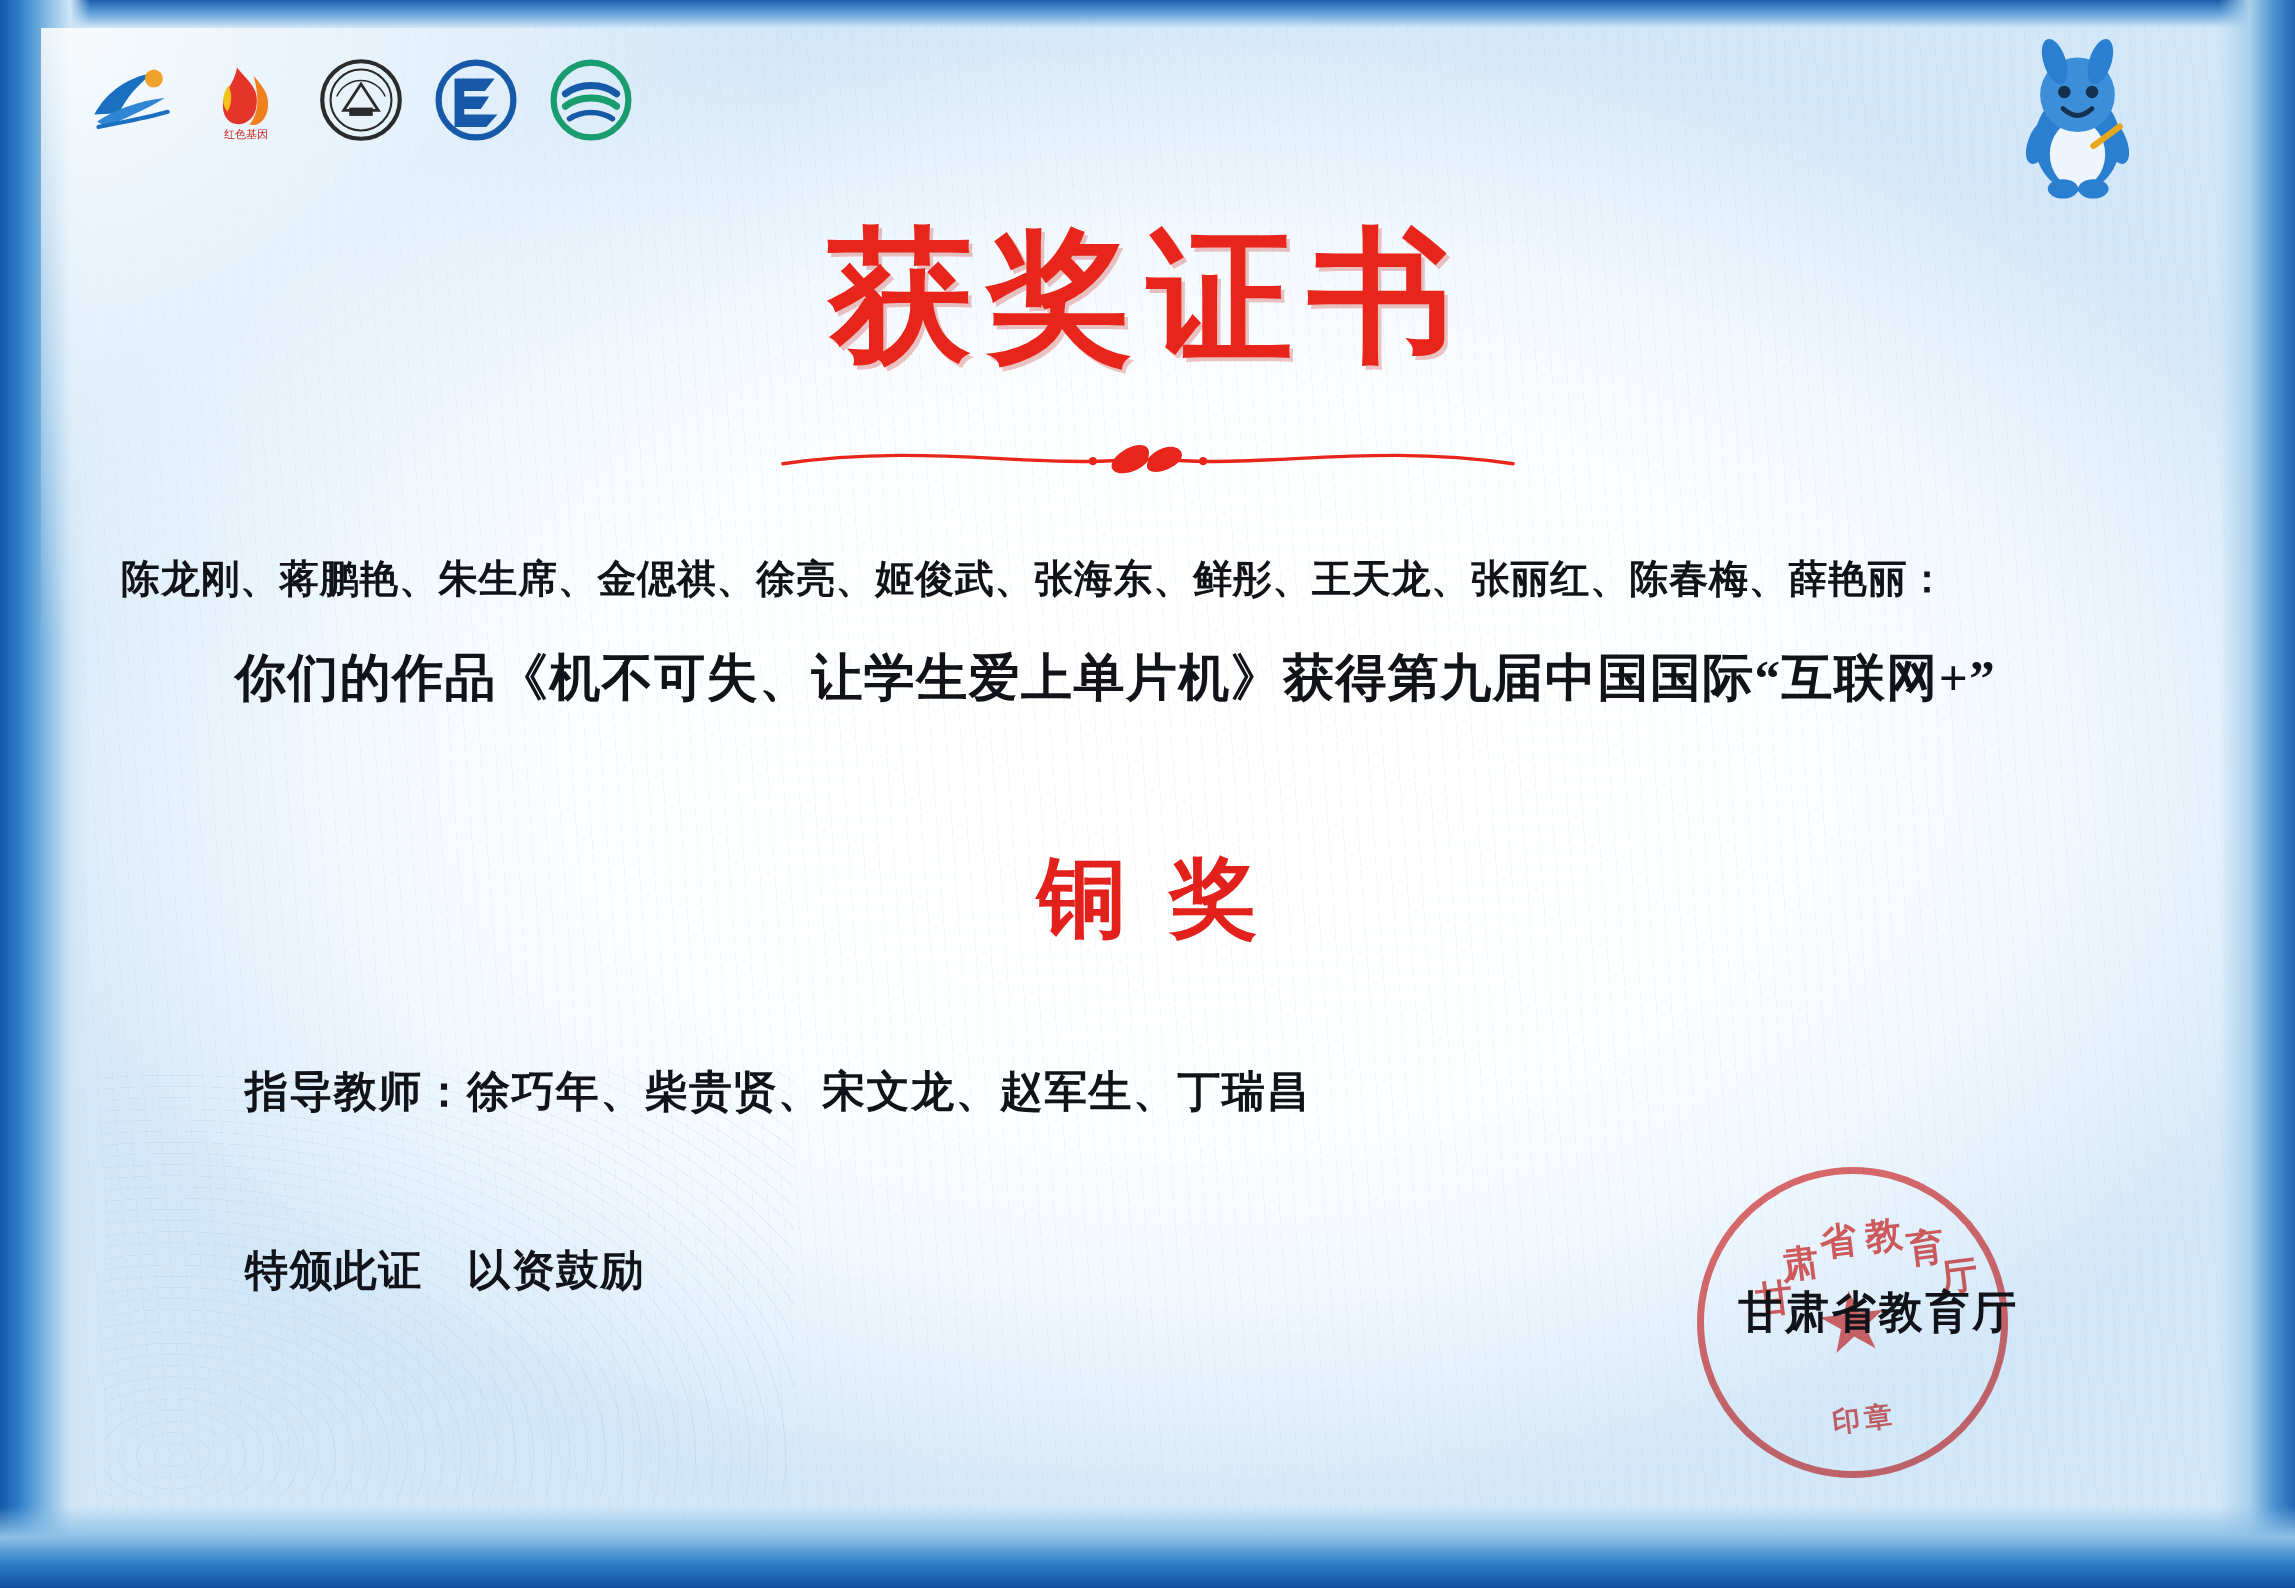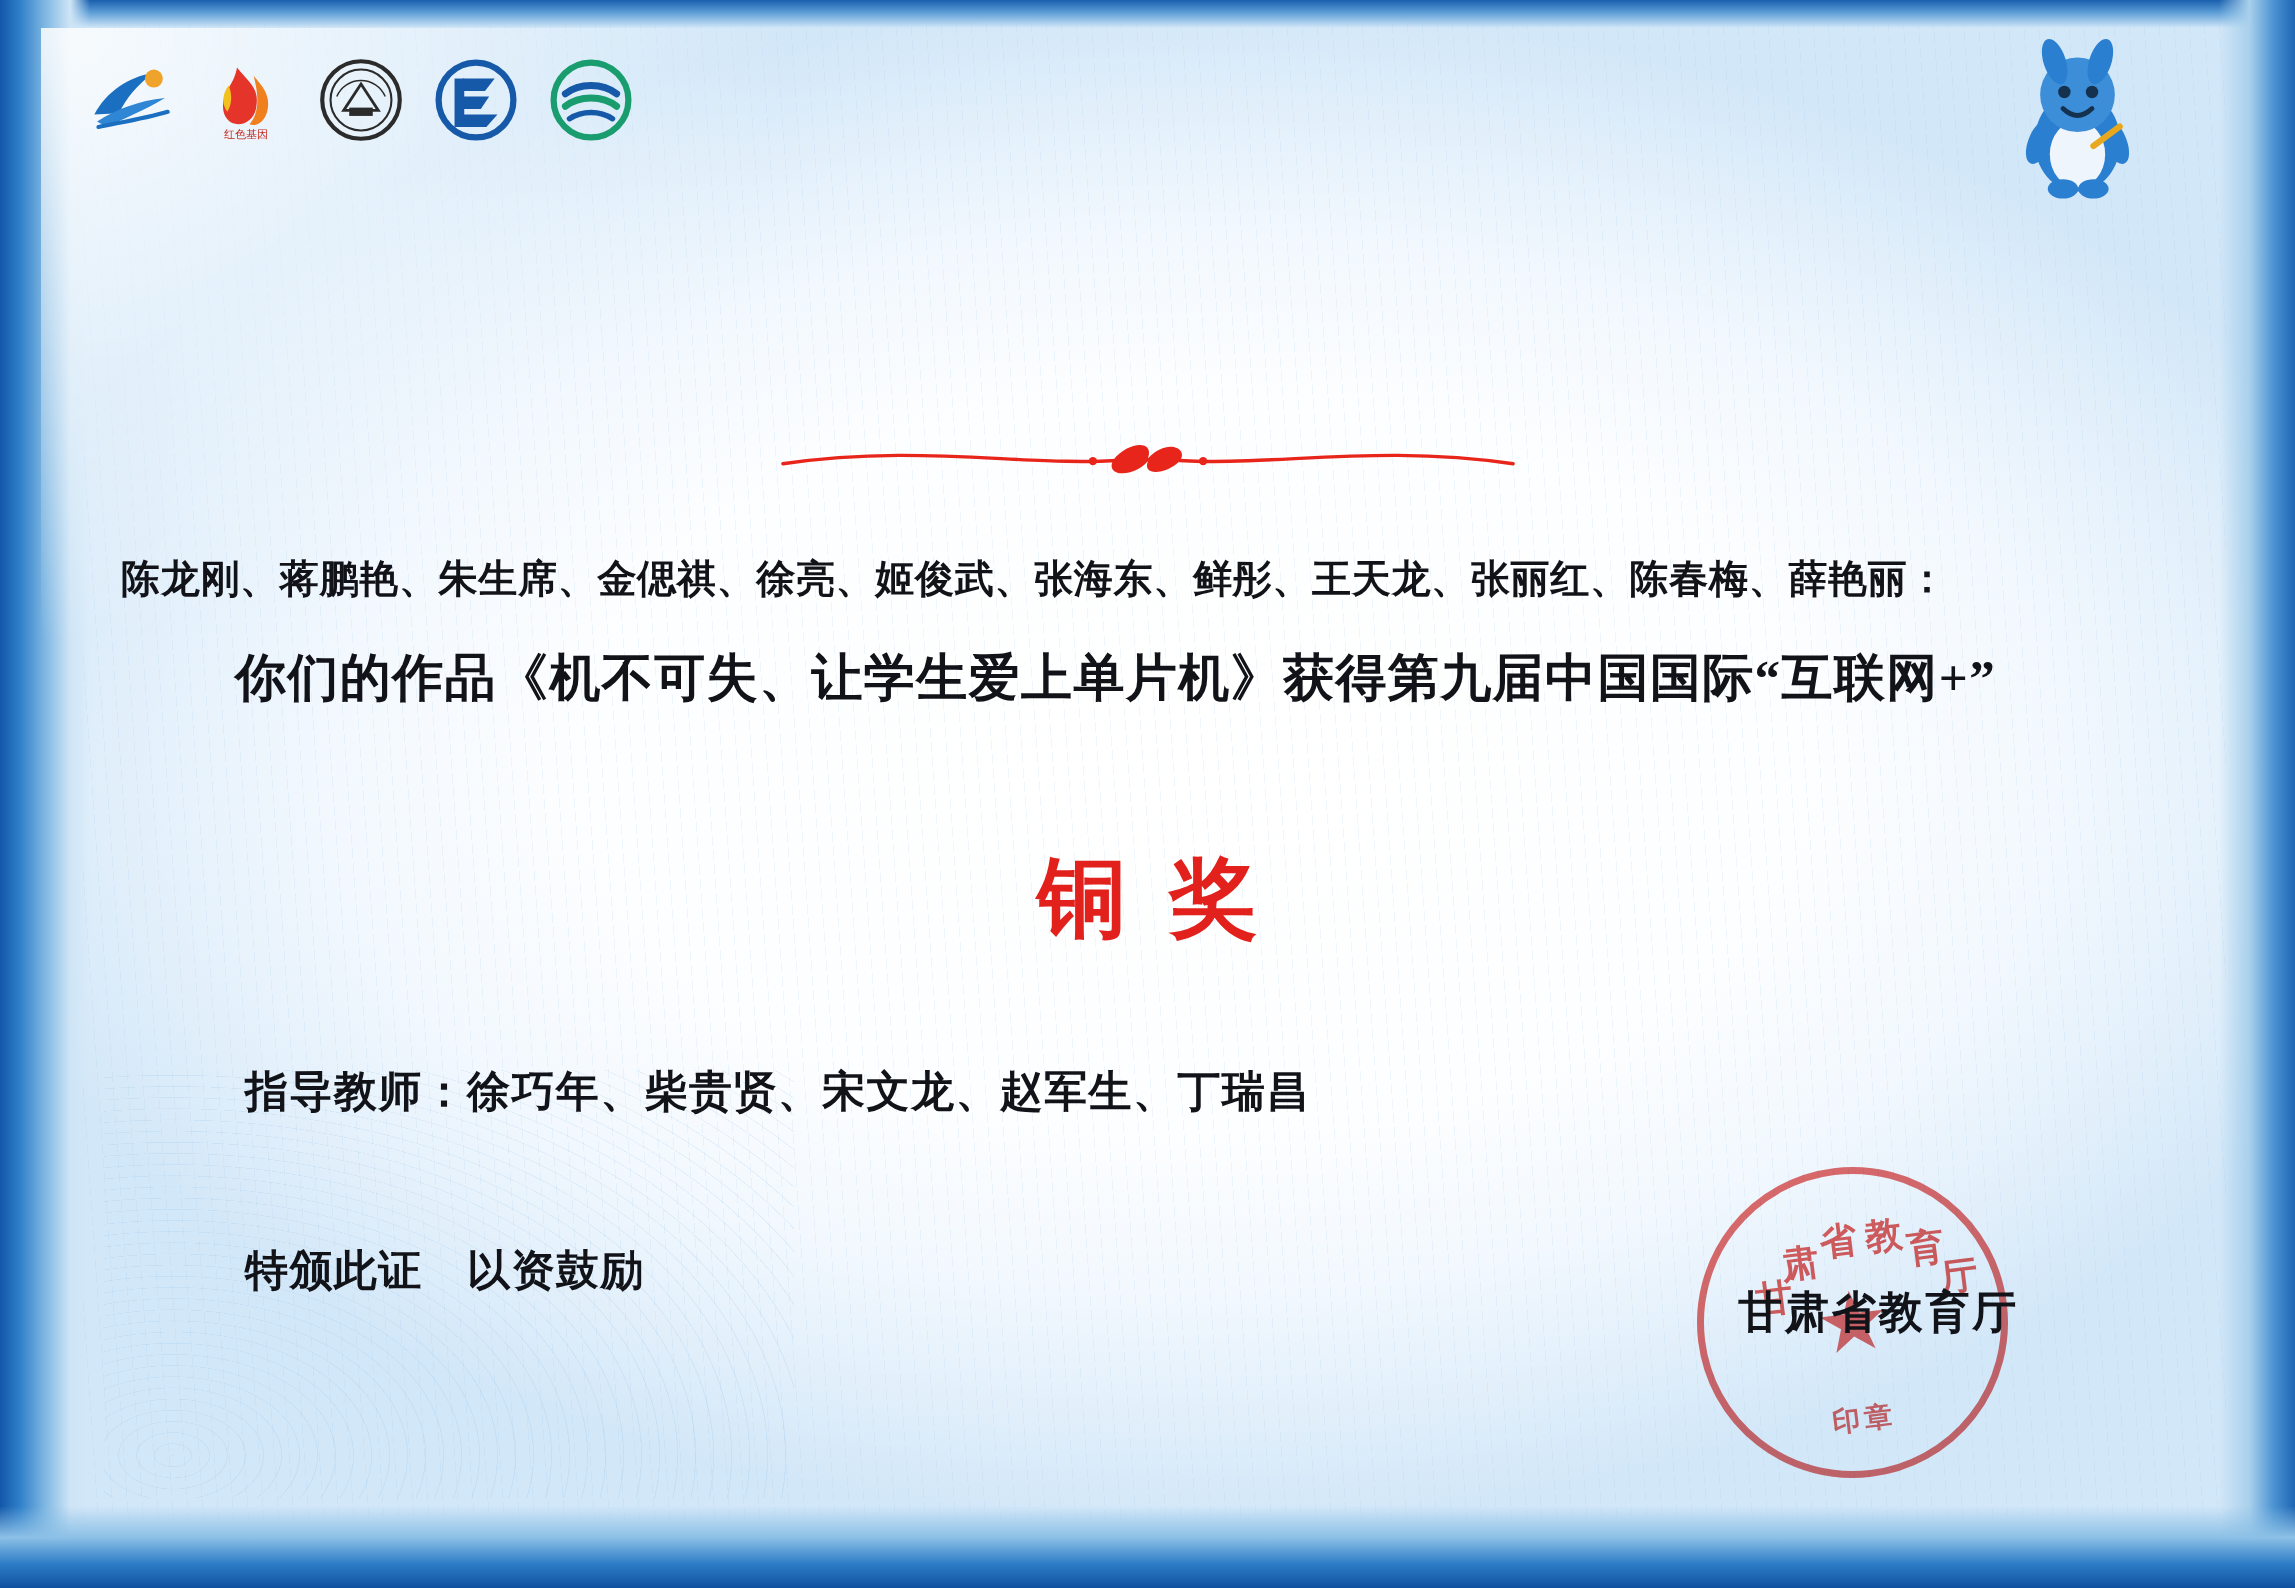--- a/index.html
+++ b/index.html
@@ -317,20 +317,21 @@
       <circle cx="146" cy="78" r="9" fill="#14324f"></circle>
       <path d="M104 102 Q125 122 146 102" stroke="#14324f" stroke-width="7" fill="none" stroke-linecap="round"></path>
       <ellipse cx="70" cy="150" rx="16" ry="34" fill="#2b7fd0" transform="rotate(22 70 150)"></ellipse>
       <ellipse cx="180" cy="150" rx="16" ry="34" fill="#2b7fd0" transform="rotate(-22 180 150)"></ellipse>
       <ellipse cx="104" cy="218" rx="22" ry="14" fill="#2b7fd0"></ellipse>
       <ellipse cx="148" cy="218" rx="22" ry="14" fill="#2b7fd0"></ellipse>
       <path d="M148 156 L186 128" stroke="#e8a81d" stroke-width="9" stroke-linecap="round"></path>
     </svg>
   </div>
 
+  <div class="title">获奖证书</div>
 
   <div class="title-flourish">
     <svg viewBox="0 0 1100 90" width="759" height="62">
       <path d="M20 52 C220 22 380 58 520 46" stroke="#e8251a" stroke-width="5" fill="none" stroke-linecap="round"></path>
       <path d="M580 46 C720 58 880 22 1080 52" stroke="#e8251a" stroke-width="5" fill="none" stroke-linecap="round"></path>
       <path d="M500 46 C520 20 560 16 550 44 C578 14 610 30 596 48 C580 66 540 72 550 48 C528 74 486 70 500 46 Z" fill="#e8251a"></path>
       <circle cx="470" cy="48" r="6" fill="#e8251a"></circle>
       <circle cx="630" cy="48" r="6" fill="#e8251a"></circle>
     </svg>
   </div>

